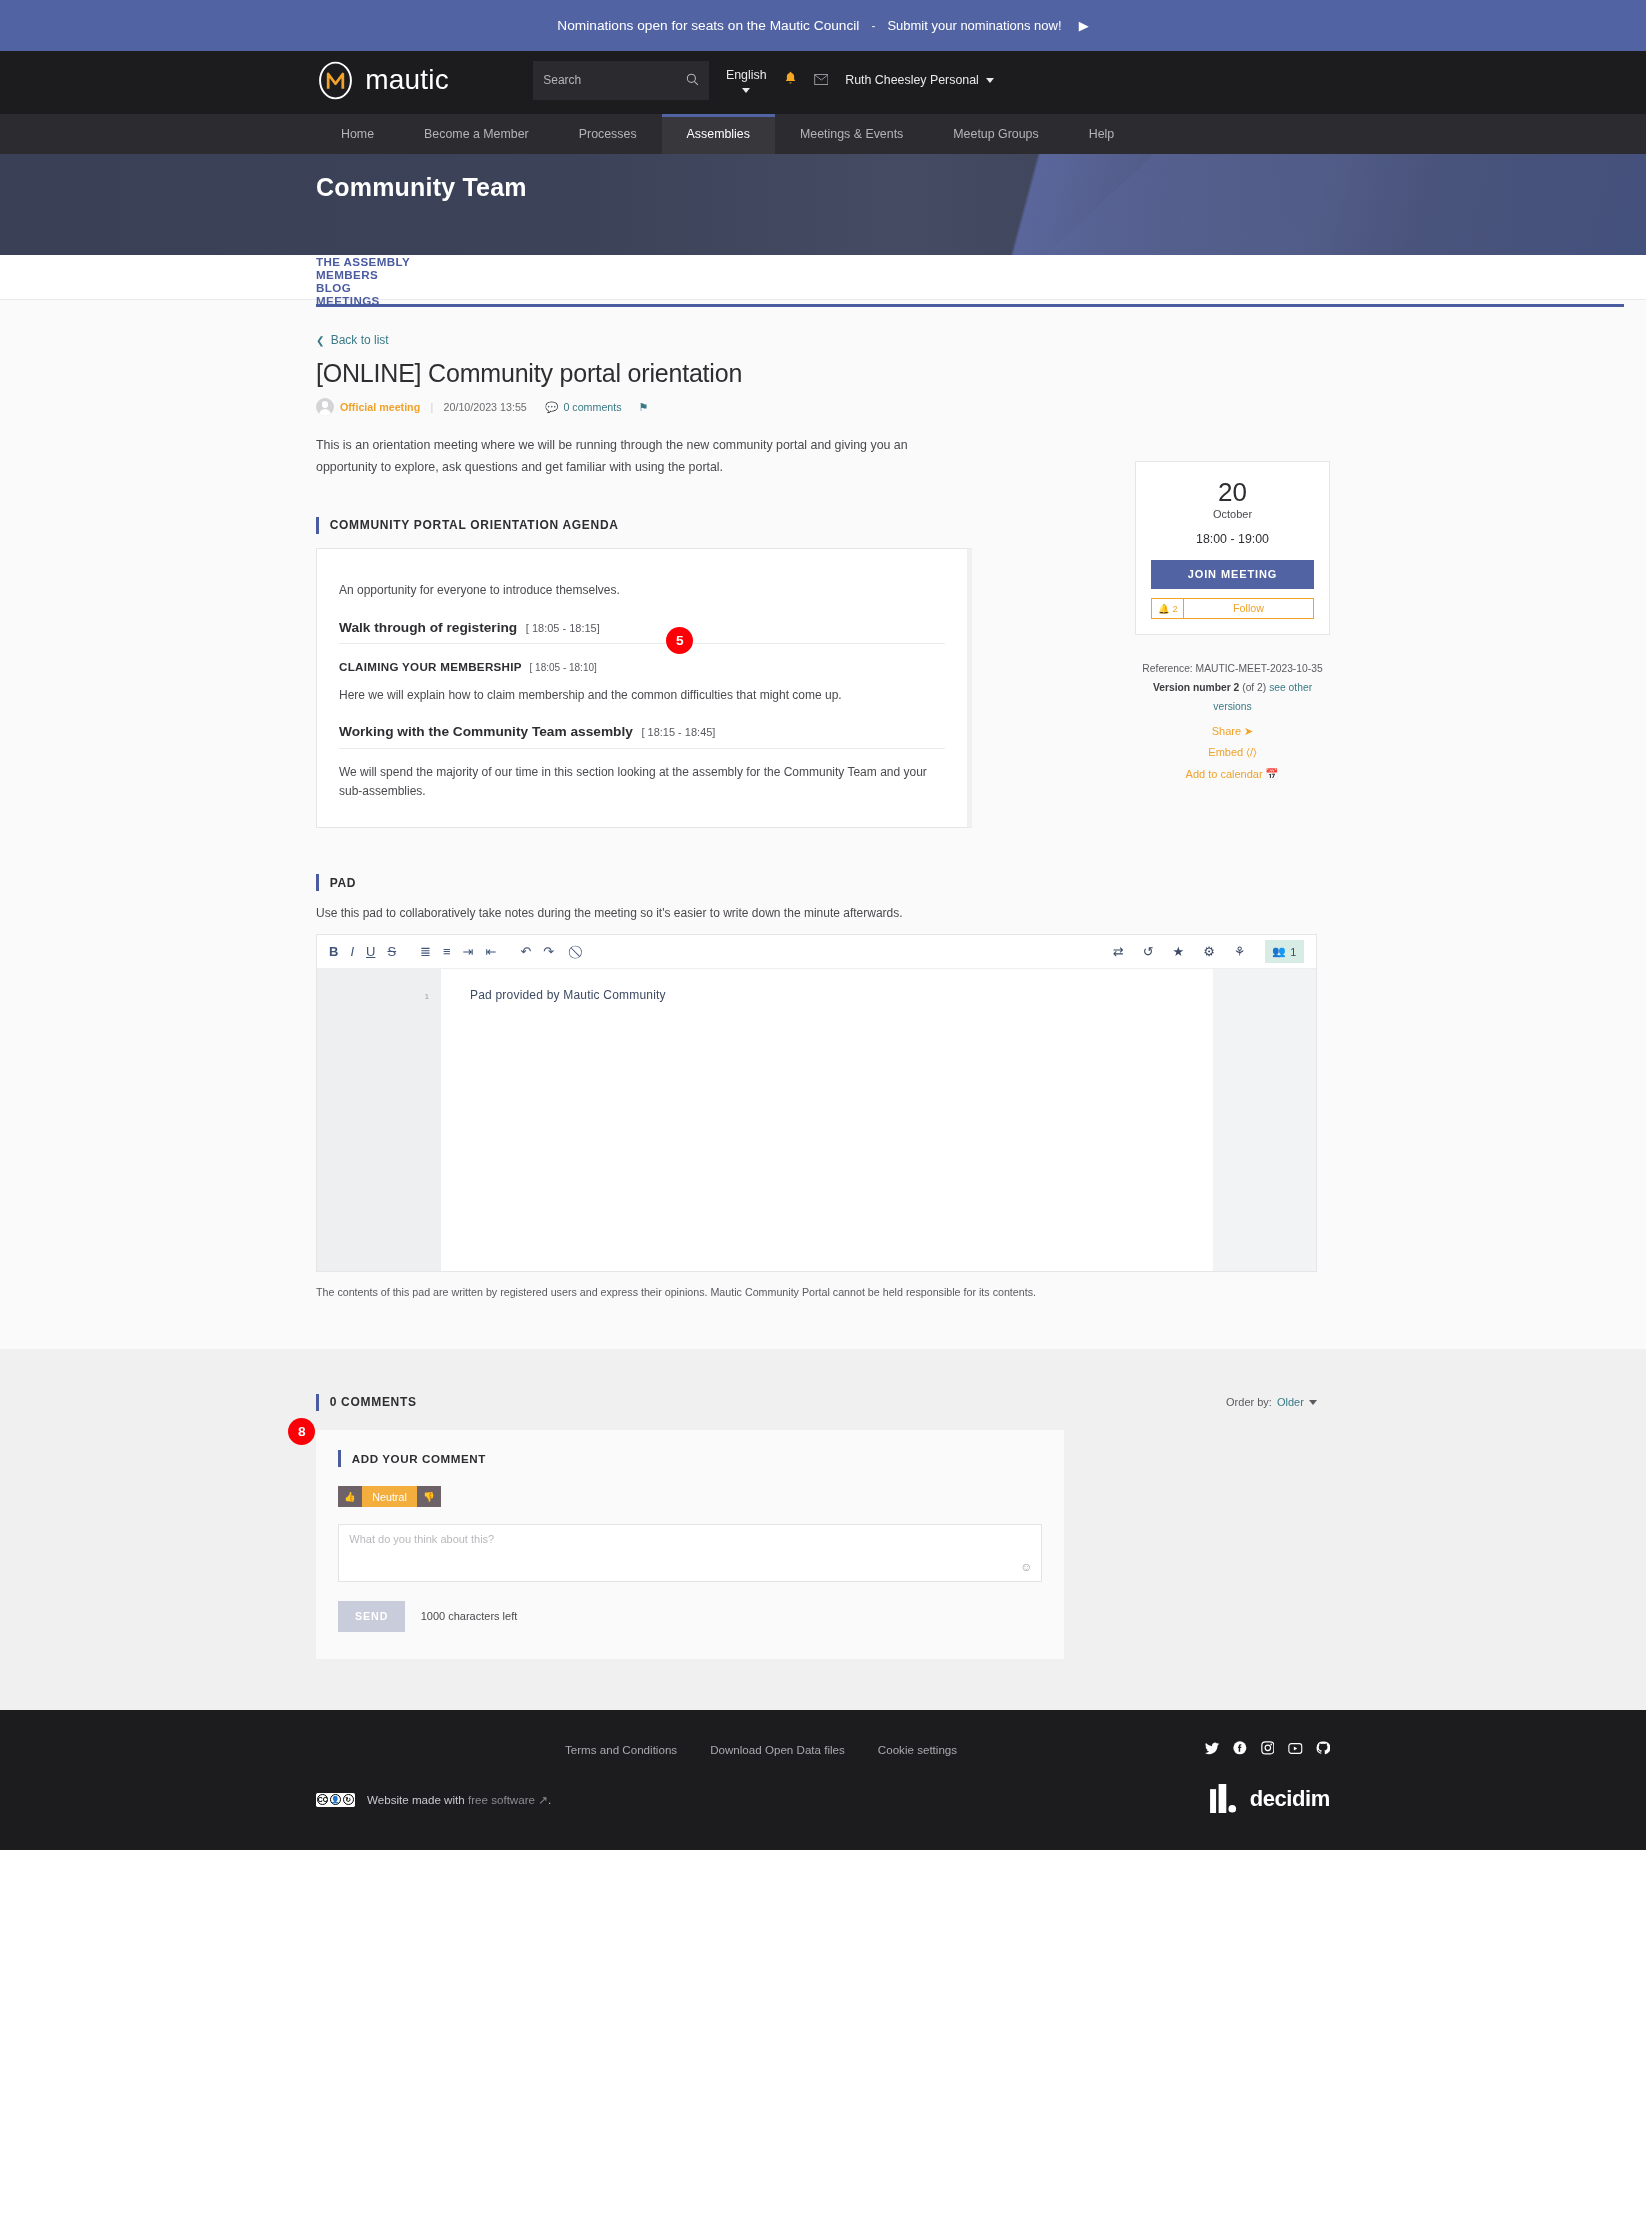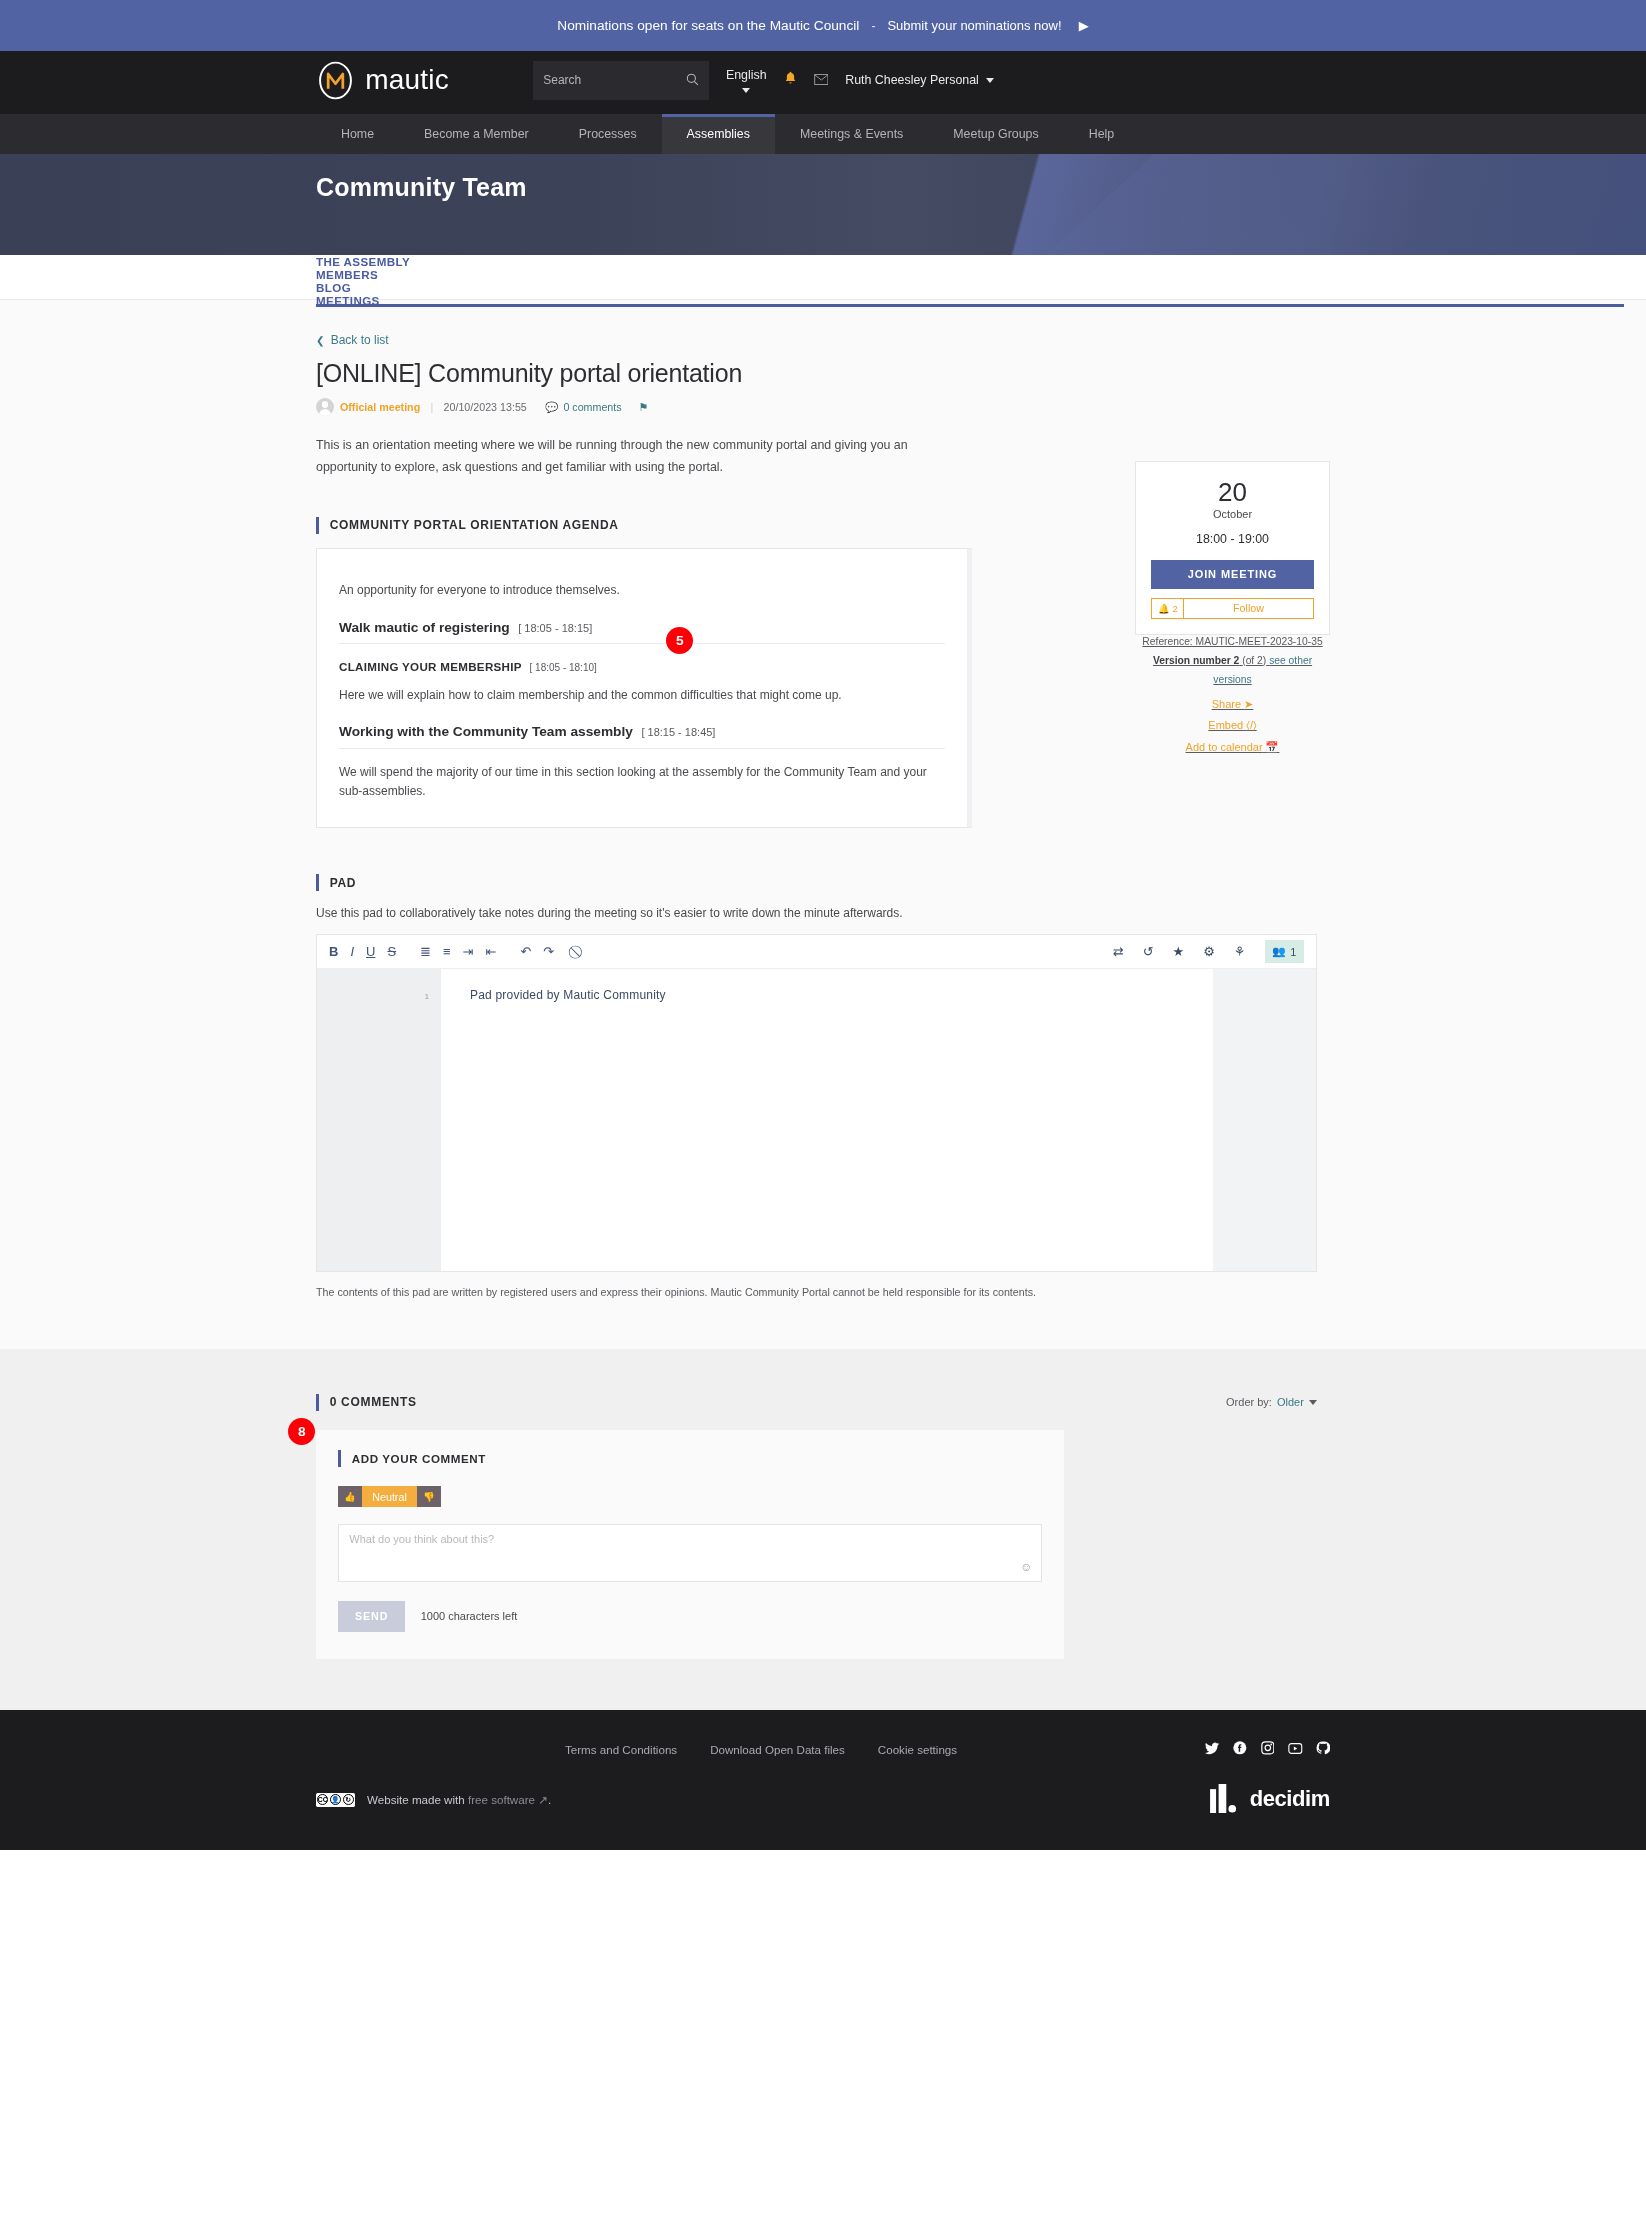--- a/index.html
+++ b/index.html
@@ -395,21 +395,21 @@
     
     <div class="section-head">
       <span class="sec-bar"></span>
       <span>COMMUNITY PORTAL ORIENTATION AGENDA</span>
     </div>
 
     <div class="agenda-card">
       <div class="agenda-desc">An opportunity for everyone to introduce themselves.</div>
 
       <div class="agenda-item-title">
-        <span>Walk mautic of registering</span>
+        <span>Walk through of registering</span>
         <span class="t">[ 18:05 - 18:15]</span>
       </div>
       <div style="height:15.4px"></div>
 
       <div class="agenda-sub-title">
         <span>CLAIMING YOUR MEMBERSHIP</span>
         <span class="t">[ 18:05 - 18:10]</span>
       </div>
       <div class="agenda-desc">Here we will explain how to claim membership and the common difficulties that might come up.</div>
 
@@ -474,21 +474,21 @@
       <div class="side-time">18:00 - 19:00</div>
       <button class="btn-join">JOIN MEETING</button>
       <div class="follow-group">
         <span class="follow-count">
           <span>🔔</span>
           <span>2</span>
         </span>
         <button class="follow-btn">Follow</button>
       </div>
     </aside>
-    <div class="side-meta" style="position:absolute; right:316px; top:317px; width:195px;text-decoration:underline;">
+    <div class="side-meta" style="position:absolute; right:316px; top:344px; width:195px;">
       <div>Reference: MAUTIC-MEET-2023-10-35</div>
       <div>
         <span class="ver-strong">Version number 2</span>
         <span>(of 2)</span>
         <a class="link-teal">see other versions</a>
       </div>
       <div class="side-actions">
         <div><a><span>Share</span> <span>➤</span></a></div>
         <div><a><span>Embed</span> <span>〈/〉</span></a></div>
         <div><a><span>Add to calendar</span> <span>📅</span></a></div>

